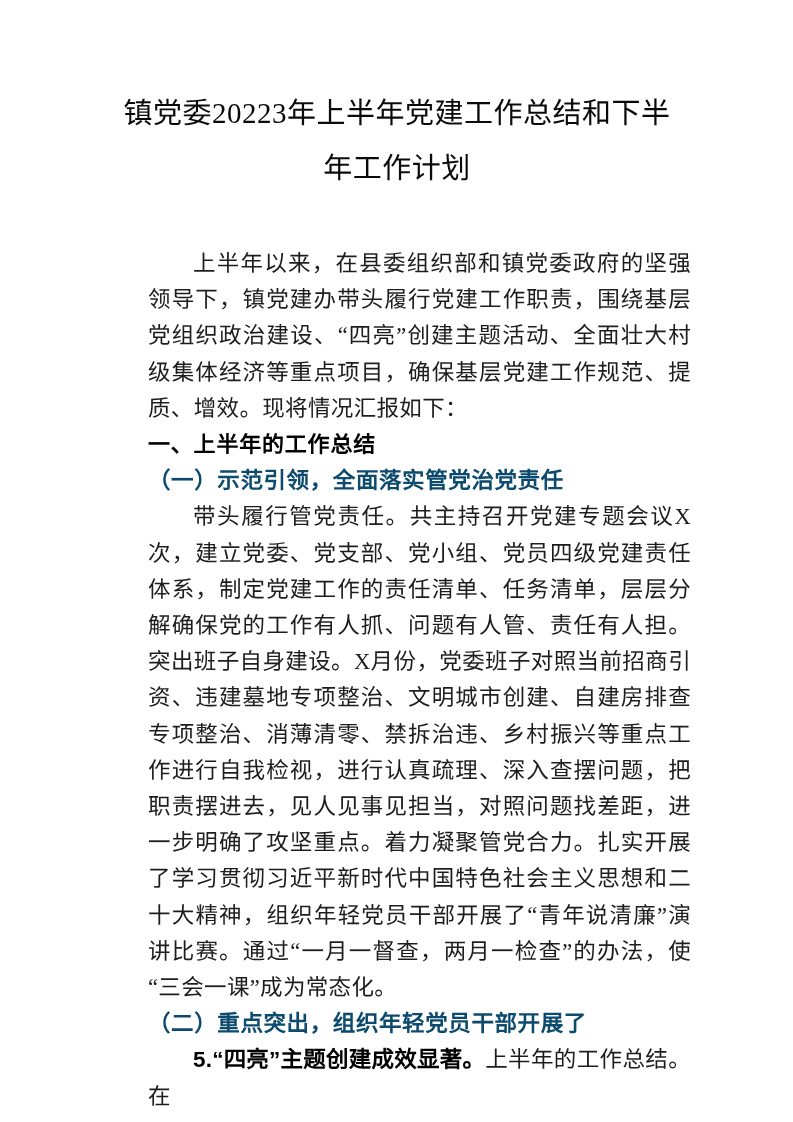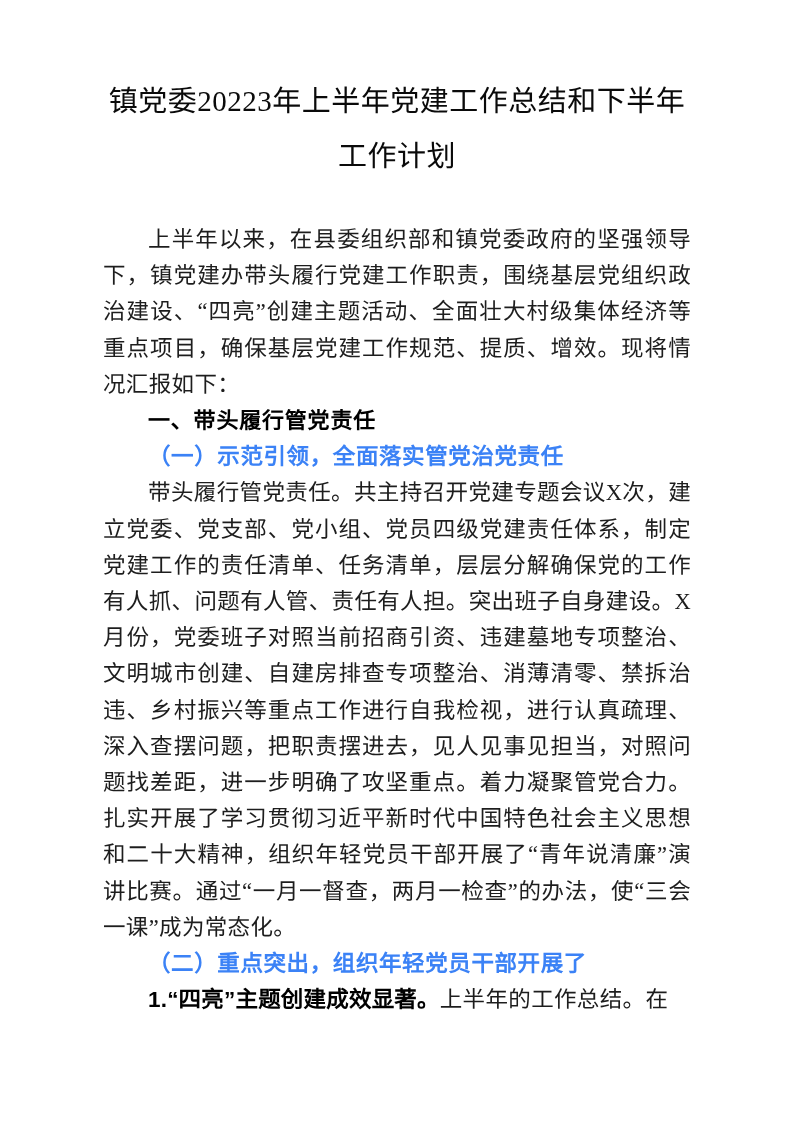--- a/index.html
+++ b/index.html
@@ -21,21 +21,21 @@
 
   .doc-body {
     position: absolute;
     left: 103px;
     top: 0;
     width: 588px;
   }
 
   
   .doc-title {
-    margin: 0;
+    margin: 12px;
     padding-top: 74px;
     font-family: "Liberation Serif", "DejaVu Serif", serif;
     font-size: 29px;
     font-weight: 400;
     line-height: 55px;
     color: #0a0a0a;
     text-align: center;
     letter-spacing: 0.5px;
     word-break: break-all;
   }
@@ -51,37 +51,38 @@
     text-justify: inter-ideograph;
     word-break: break-all;
     letter-spacing: 0.35px;
   }
 
   
   .p-body {
     text-indent: 45px;
     font-weight: 400;
     color: #1d1d1d;
+    margin-left: 45px;
   }
 
   
   .p-h1 {
     text-indent: 45px;
     font-family: "Liberation Sans", "DejaVu Sans", sans-serif;
     font-weight: 700;
     font-size: 22px;
     color: #000000;
     letter-spacing: 0.8px;
   }
 
   
   .p-h2 {
     text-indent: 45px;
     font-weight: 700;
-    color: #3b82f6;
+    color: #0c4a6e;
     letter-spacing: 0.6px;
   }
 
   
   .lead-bold {
     font-family: "Liberation Sans", "DejaVu Sans", sans-serif;
     font-weight: 700;
     color: #000000;
     letter-spacing: 0.2px;
   }
@@ -94,24 +95,24 @@
 
 <div class="page">
   <div class="doc-body">
 
     <h1 class="doc-title">镇党委20223年上半年党建工作总结和下半年工作计划</h1>
 
     <div class="gap-after-title"></div>
 
     <p class="p p-body">上半年以来，在县委组织部和镇党委政府的坚强领导下，镇党建办带头履行党建工作职责，围绕基层党组织政治建设、“四亮”创建主题活动、全面壮大村级集体经济等重点项目，确保基层党建工作规范、提质、增效。现将情况汇报如下：</p>
 
-    <p class="p p-h1">一、带头履行管党责任</p>
+    <p class="p p-h1">一、上半年的工作总结</p>
 
     <p class="p p-h2">（一）示范引领，全面落实管党治党责任</p>
 
     <p class="p p-body">带头履行管党责任。共主持召开党建专题会议X次，建立党委、党支部、党小组、党员四级党建责任体系，制定党建工作的责任清单、任务清单，层层分解确保党的工作有人抓、问题有人管、责任有人担。突出班子自身建设。X月份，党委班子对照当前招商引资、违建墓地专项整治、文明城市创建、自建房排查专项整治、消薄清零、禁拆治违、乡村振兴等重点工作进行自我检视，进行认真疏理、深入查摆问题，把职责摆进去，见人见事见担当，对照问题找差距，进一步明确了攻坚重点。着力凝聚管党合力。扎实开展了学习贯彻习近平新时代中国特色社会主义思想和二十大精神，组织年轻党员干部开展了“青年说清廉”演讲比赛。通过“一月一督查，两月一检查”的办法，使“三会一课”成为常态化。</p>
 
     <p class="p p-h2">（二）重点突出，组织年轻党员干部开展了</p>
 
-    <p class="p p-body"><span class="lead-bold">1.“四亮”主题创建成效显著。</span><span>上半年的工作总结。在</span></p>
+    <p class="p p-body"><span class="lead-bold">5.“四亮”主题创建成效显著。</span><span>上半年的工作总结。在</span></p>
 
   </div>
 </div>
 
 </body></html>

